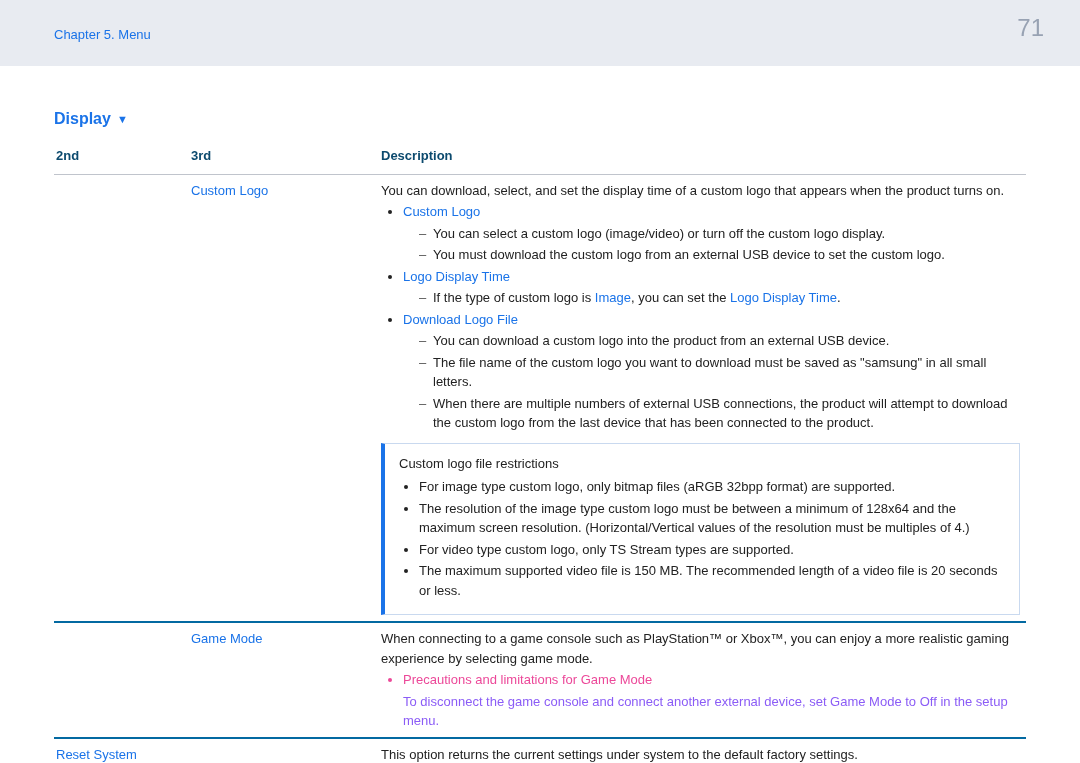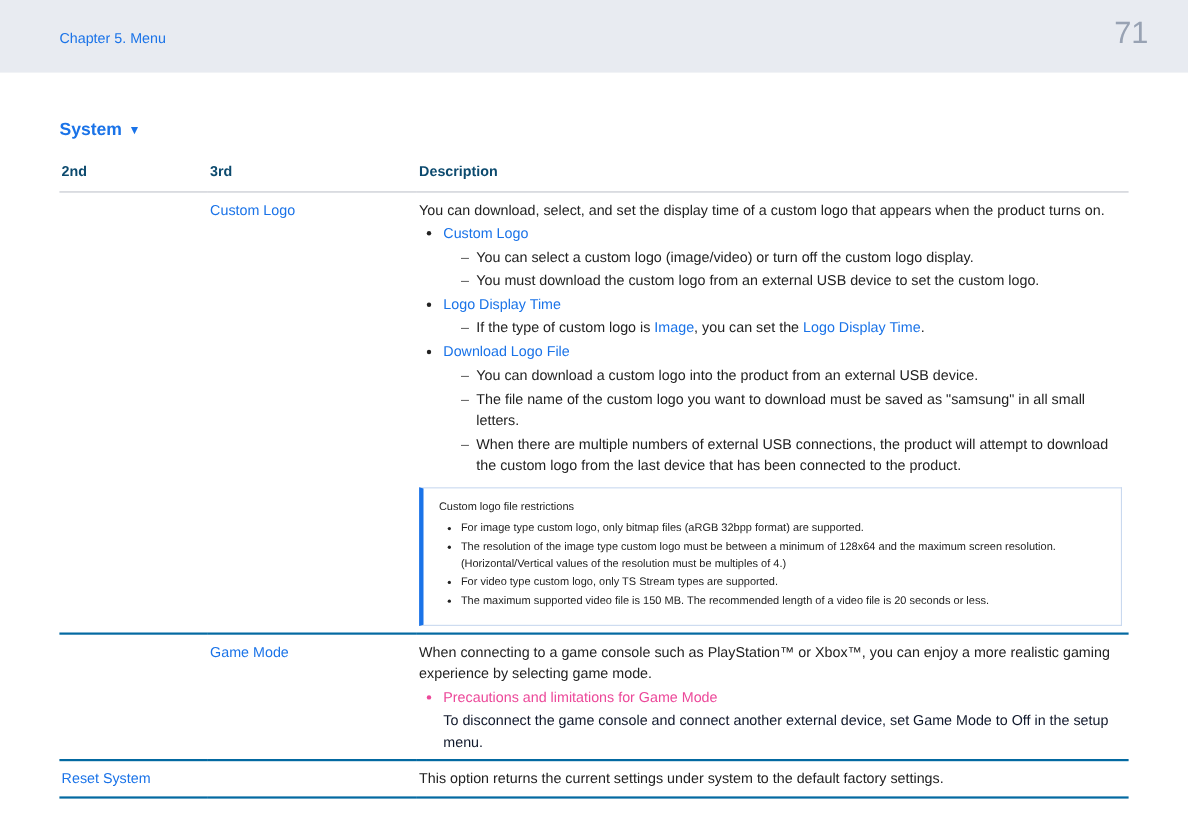--- a/index.html
+++ b/index.html
@@ -16,21 +16,21 @@
     position: absolute;
     bottom: 24px;
     left: 54px;
     font-size: 13px;
     color: #1a73e8;
   }
   .pagenum {
     position: absolute;
     right: 36px;
     top: 14px;
-    font-size: 28px;
+    font-size: 24px;
     color: #98a2b3;
     font-weight: 300;
   }
   .content {
     padding: 44px 54px 20px 54px;
   }
   .heading {
     color: #1a73e8;
     font-size: 16px;
     font-weight: 600;
@@ -84,38 +84,38 @@
     content: "–";
     position: absolute;
     left: 0;
     color: #555;
   }
   .note-box {
     border: 1px solid #c9d9ef;
     border-left: 4px solid #1a73e8;
     padding: 10px 10px 12px 14px;
     margin-top: 10px;
-    font-size: 10px;
+    font-size: 13px;
   }
   .note-box .note-title { margin-bottom: 4px; }
   .note-box ul.dots { padding-left: 20px; }
   .gm-sub { color: #ec4899; }
-  .gm-subline { color: #0f172a; margin-left: 22px; }
+  .gm-subline { color: #8b5cf6; margin-left: 22px; }
 </style>
 </head>
 <body>
 
 <div class="topbar">
   <span class="chapter">Chapter 5. Menu</span>
   <span class="pagenum">71</span>
 </div>
 
 <div class="content">
   <div class="heading">
-    <span>System</span>
+    <span>Display</span>
     <span class="tri">▼</span>
   </div>
 
   <table class="main">
     <colgroup>
       <col class="col-2nd">
         <col class="col-3rd">
         <col>
     </colgroup>
     <thead>

